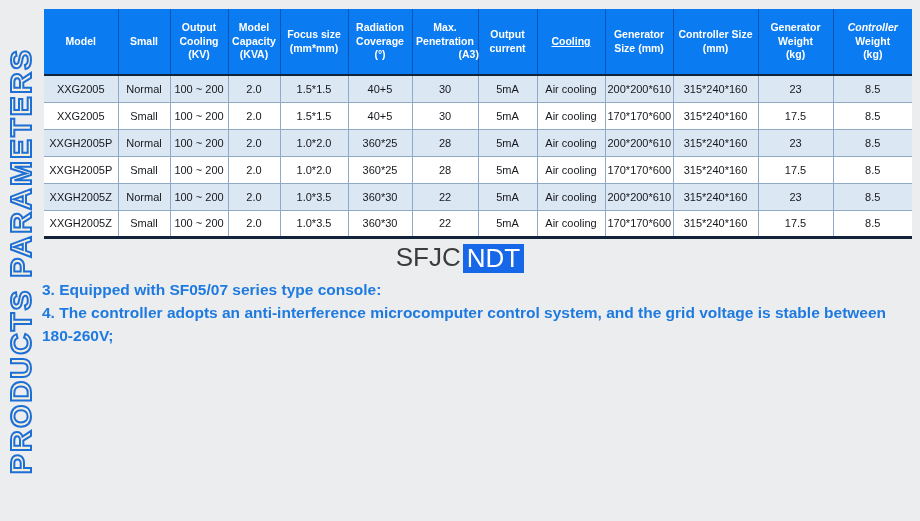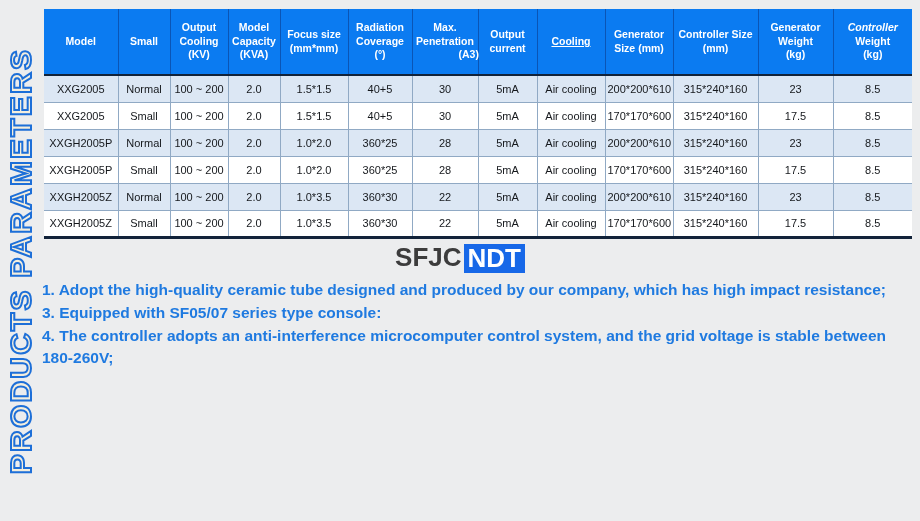--- a/index.html
+++ b/index.html
@@ -83,21 +83,21 @@
   #logo {
     position: absolute;
     left: 0; right: 0; top: 244px;
     text-align: center;
     height: 34px;
   }
   #logo .wordmark {
     display: inline-flex;
     align-items: stretch;
     font-size: 26px;
-    font-weight: 700;
+    font-weight: 400;
     letter-spacing: 0px;
     line-height: 1;
   }
   #logo .sfjc {
     color: #3c3c3c;
     padding-right: 2px;
     font-family: "Liberation Sans", sans-serif;
   }
   #logo .ndt {
     color: #ffffff;
@@ -298,16 +298,15 @@
 </div>
 
 <div id="logo">
   <span class="wordmark">
     <span class="sfjc">SFJC</span>
     <span class="ndt">NDT</span>
   </span>
 </div>
 
 <div id="notes">
-    <div class="note">1. Adopt the high-quality ceramic tube designed and produced by our company, which has high impact resistance;</div>
     <div class="note">3. Equipped with SF05/07 series type console:</div>
     <div class="note">4. The controller adopts an anti-interference microcomputer control system, and the grid voltage is stable between 180-260V;</div>
   </div>
 
 </body></html>

